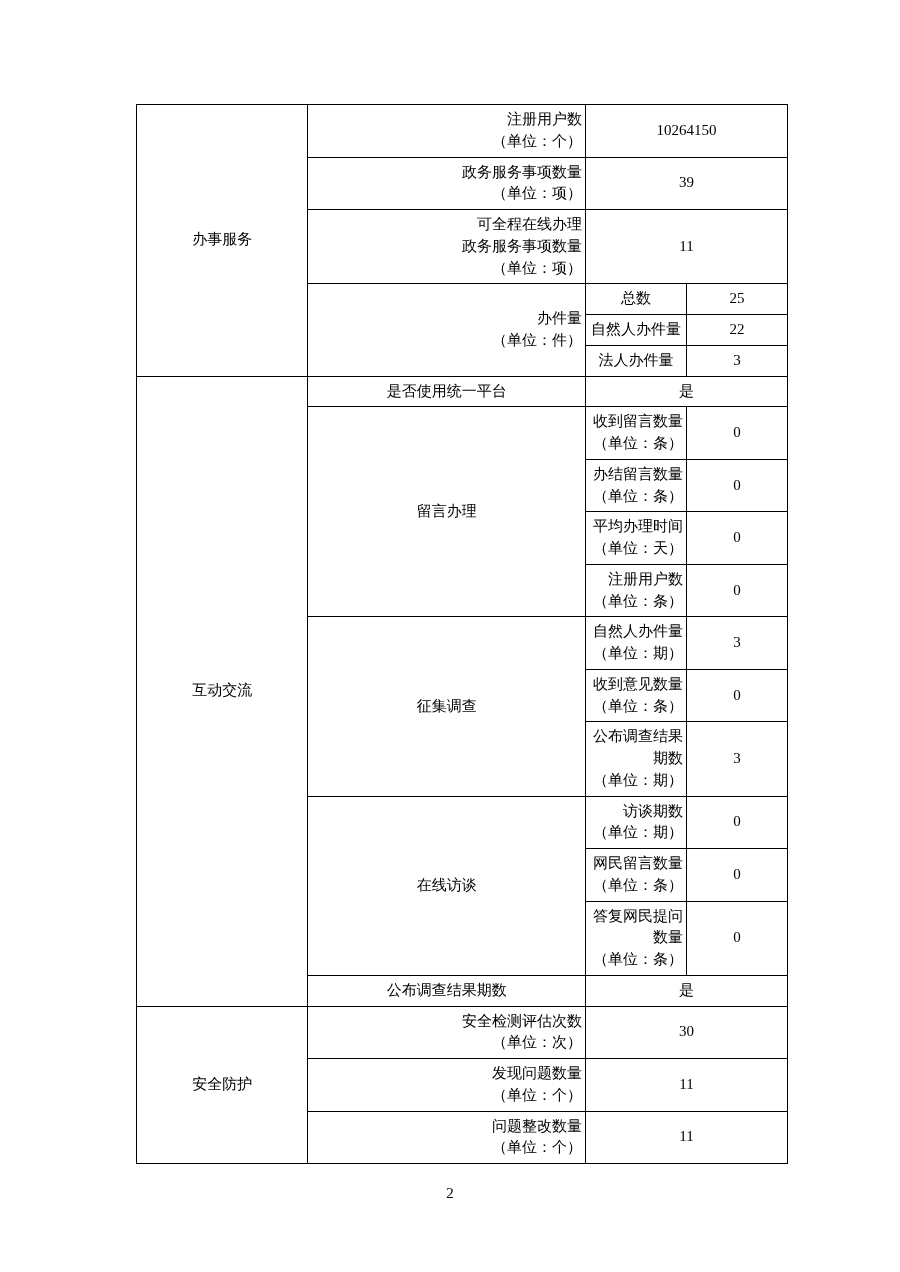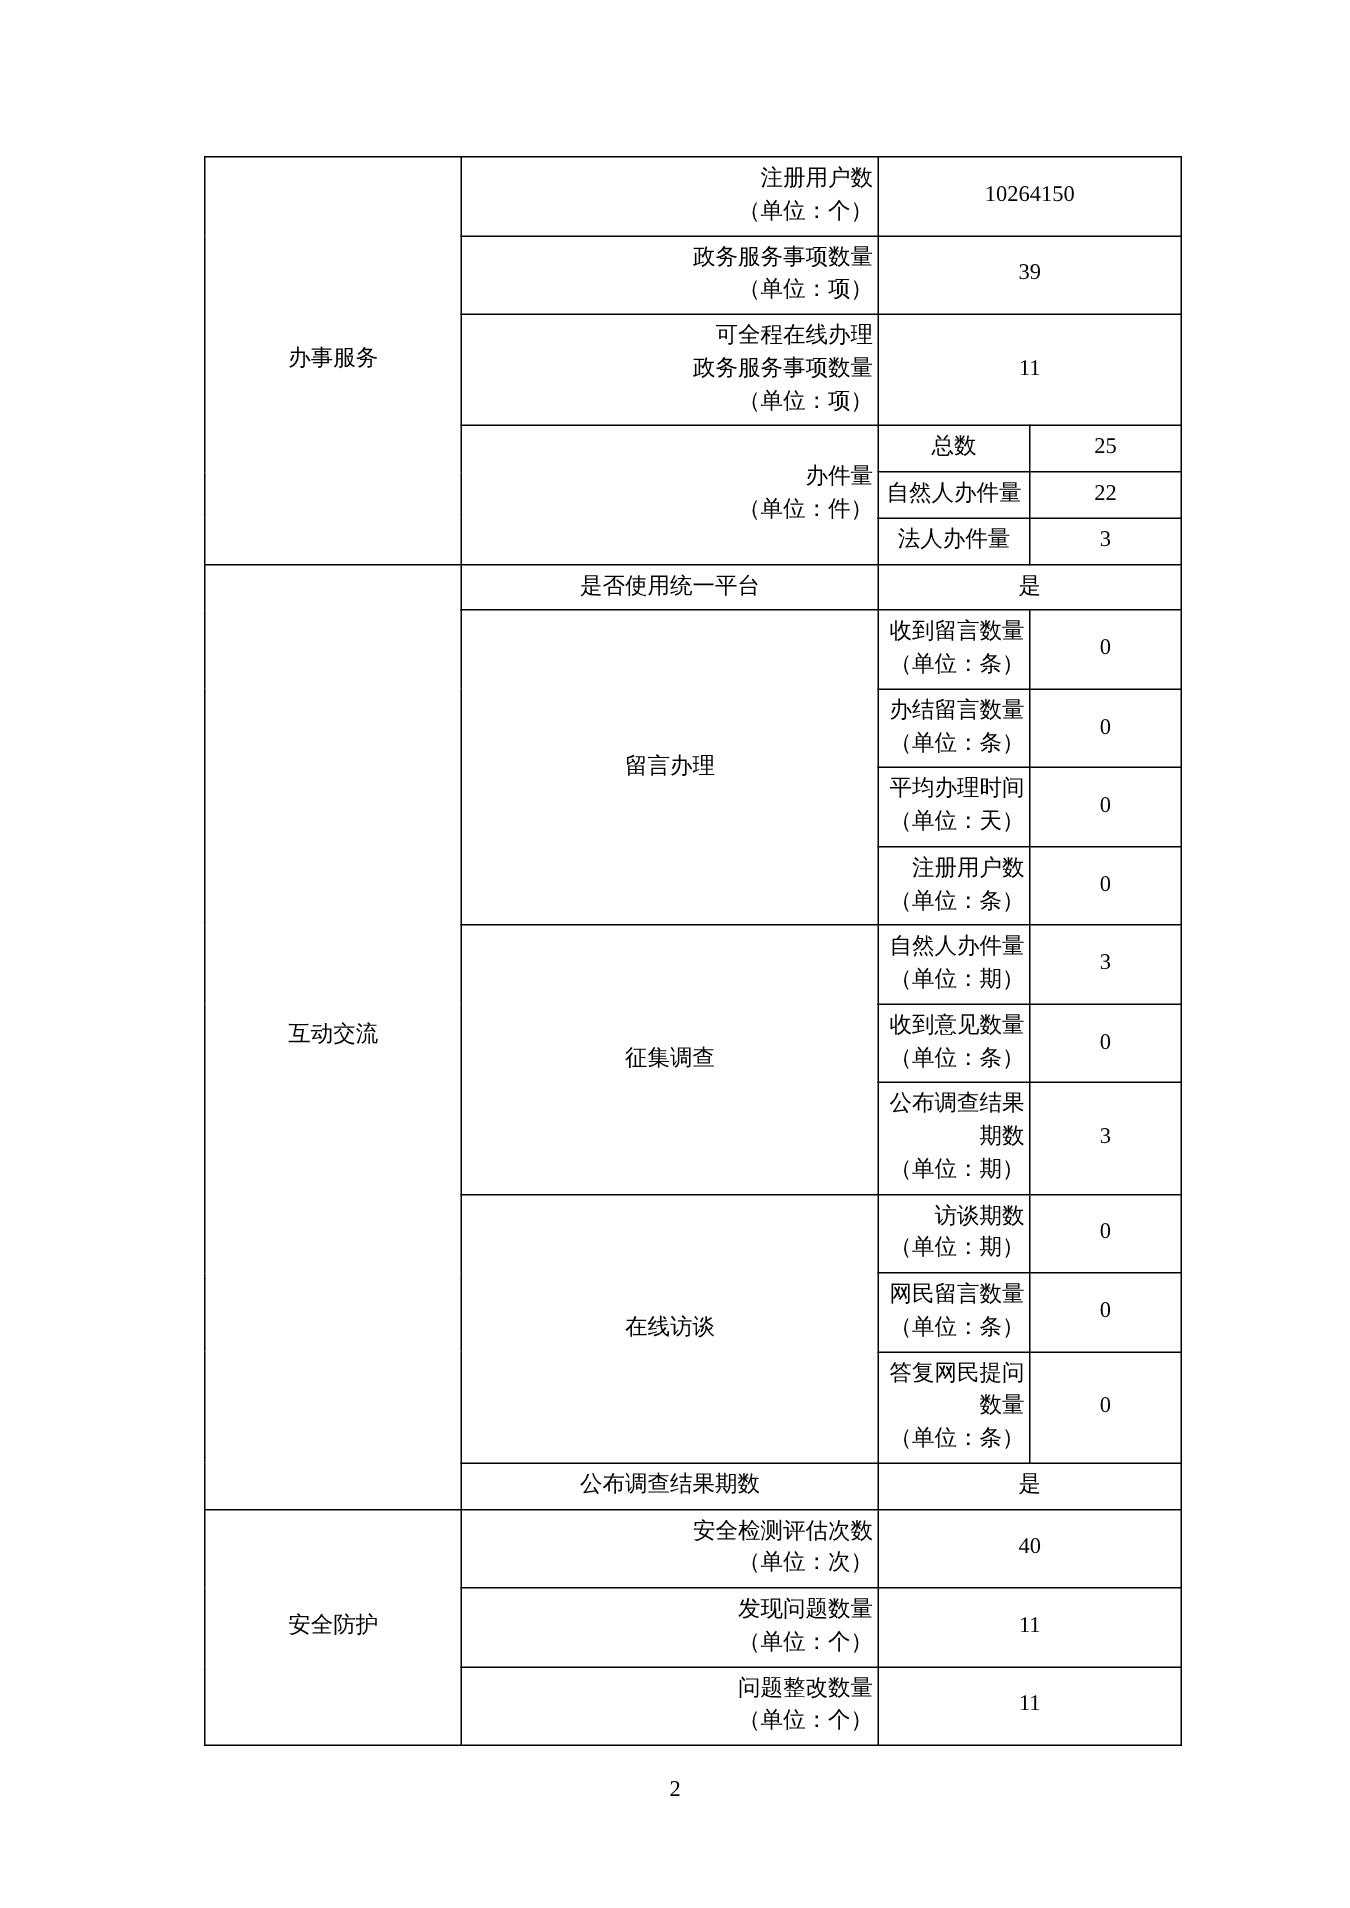--- a/index.html
+++ b/index.html
@@ -204,21 +204,21 @@
           <td class="item">公布调查结果期数</td>
           <td class="sub" colspan="2">是</td>
         </tr>
 
         <tr>
           <td class="cat" rowspan="3">安全防护</td>
           <td class="item two-line">
             <span>安全检测评估次数</span>
             <span>（单位：次）</span>
           </td>
-          <td class="sub" colspan="2">40</td>
+          <td class="sub" colspan="2">30</td>
         </tr>
         <tr>
           <td class="item two-line">
             <span>发现问题数量</span>
             <span>（单位：个）</span>
           </td>
           <td class="sub" colspan="2">11</td>
         </tr>
         <tr>
           <td class="item two-line">

